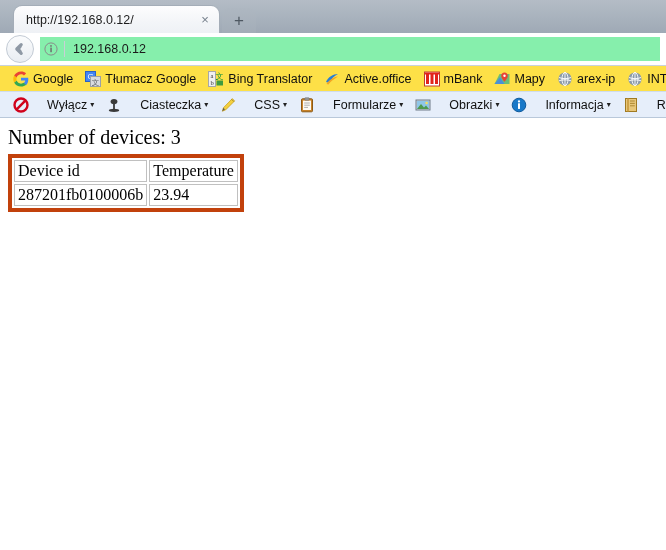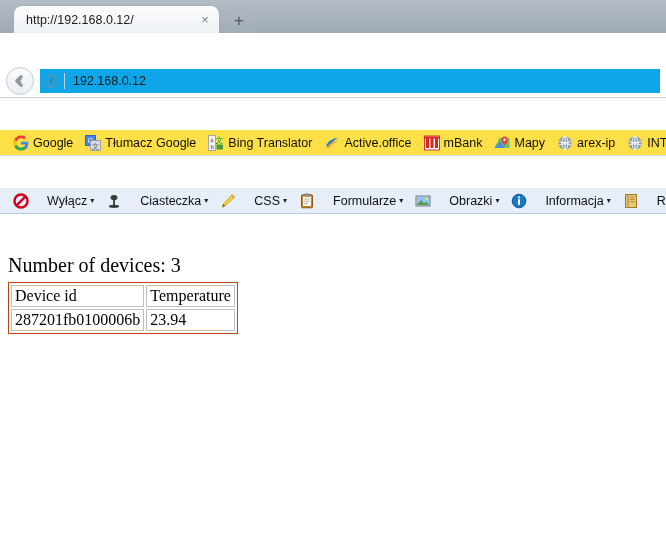--- a/index.html
+++ b/index.html
@@ -8,21 +8,20 @@
     overflow: hidden;
     background: #ffffff;
     font-family: "Liberation Sans", sans-serif;
   }
 
   #browser {
     width: 666px; height: 550px;
     position: relative;
     display: flex;
     flex-direction: column;
-    gap: 32px;
   }
 
   
   .tabstrip {
     height: 33px;
     background: linear-gradient(to bottom, #b4bcc6 0%, #a8b2bd 55%, #9fa9b5 100%);
     position: relative;
     display: flex;
     align-items: flex-end;
     padding-left: 13px;
@@ -94,21 +93,21 @@
     cursor: pointer;
     flex: 0 0 auto;
   }
   .nav-back svg { display:block; }
   .url-wrap {
     flex: 1;
     height: 24px;
     display: flex;
     align-items: center;
     margin-left: 6px;
-    background: #0ea5e9;
+    background: #86efac;
   }
   .info-icon {
     width: 22px; height: 22px;
     display: flex; align-items: center; justify-content: center;
     flex: 0 0 auto;
     cursor: pointer;
   }
   .url-sep {
     width: 1px; height: 16px;
     background: #c9cfd6;
@@ -174,21 +173,21 @@
   }
   .devcount {
     font-size: 20px;
     color: #000;
     margin: 0 0 5px 0;
     font-family: "Liberation Serif", serif;
   }
   table.devtable {
     border-collapse: separate;
     border-spacing: 2px;
-    border: 1px solid #c2410c;
+    border: 4px solid #c2410c;
     background: #ffffff;
     font-size: 16px;
     font-family: "Liberation Serif", serif;
   }
   table.devtable td, table.devtable th {
     border: 1px solid #c0c0c0;
     padding: 1px 3px;
     text-align: left;
     font-weight: normal;
     color: #000;

